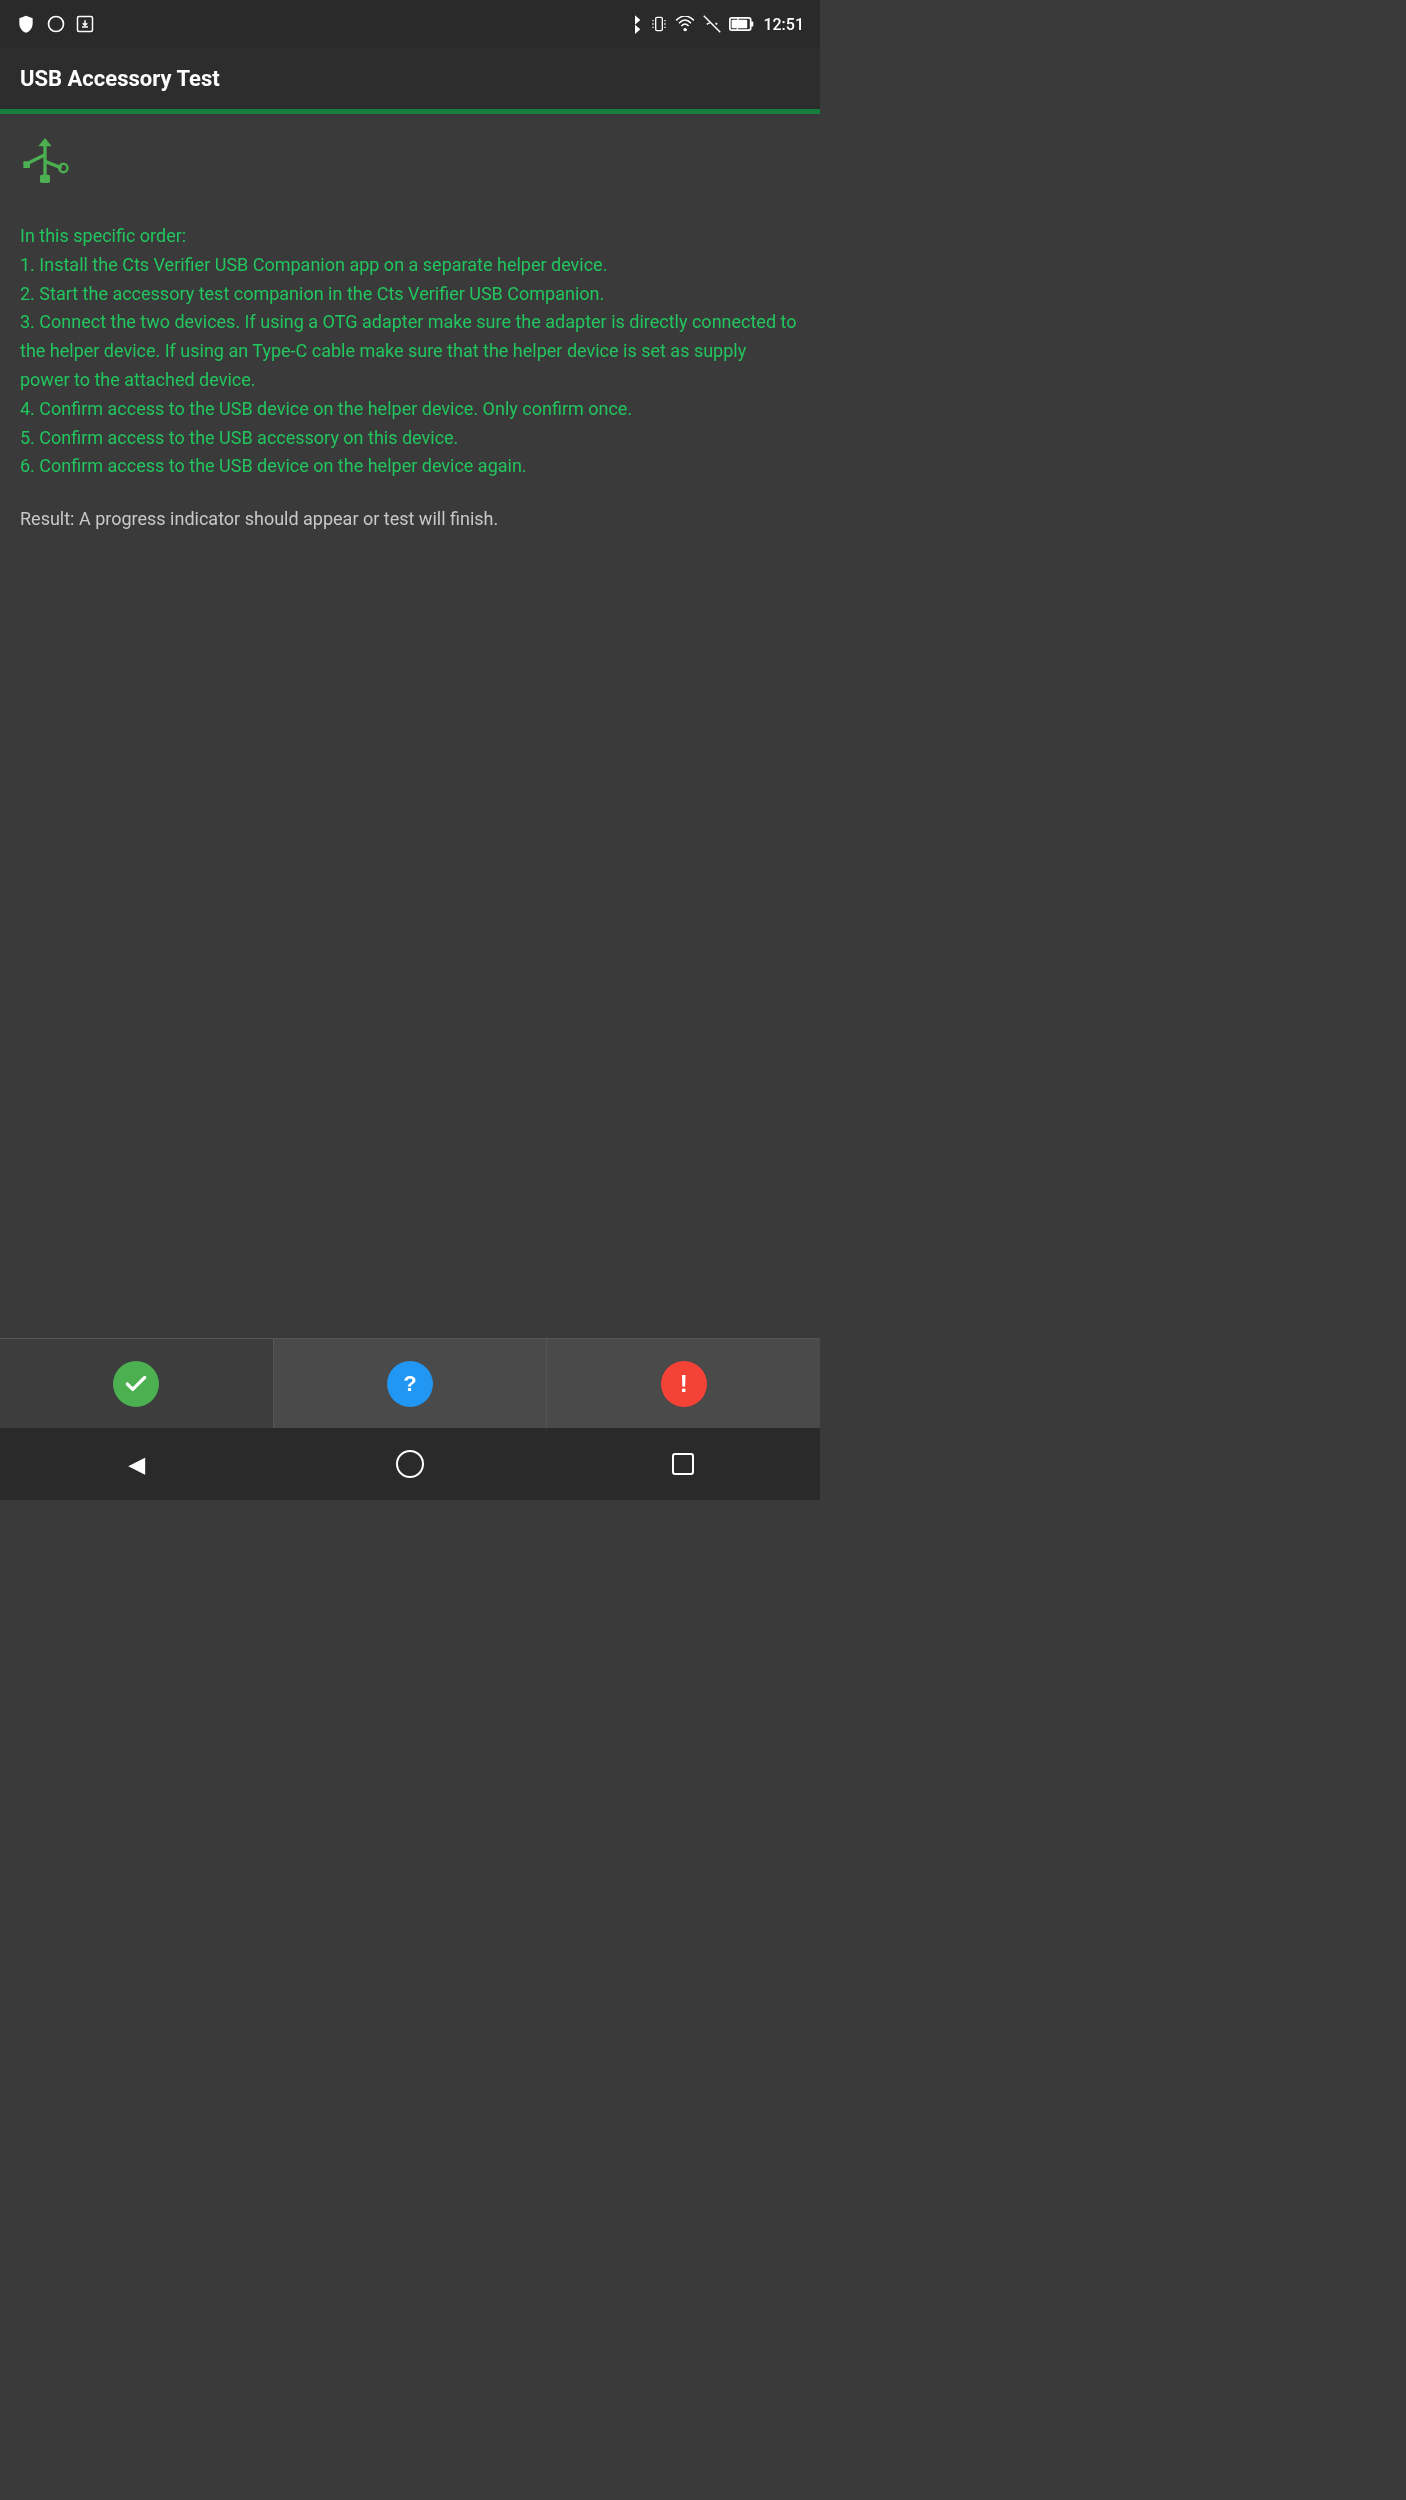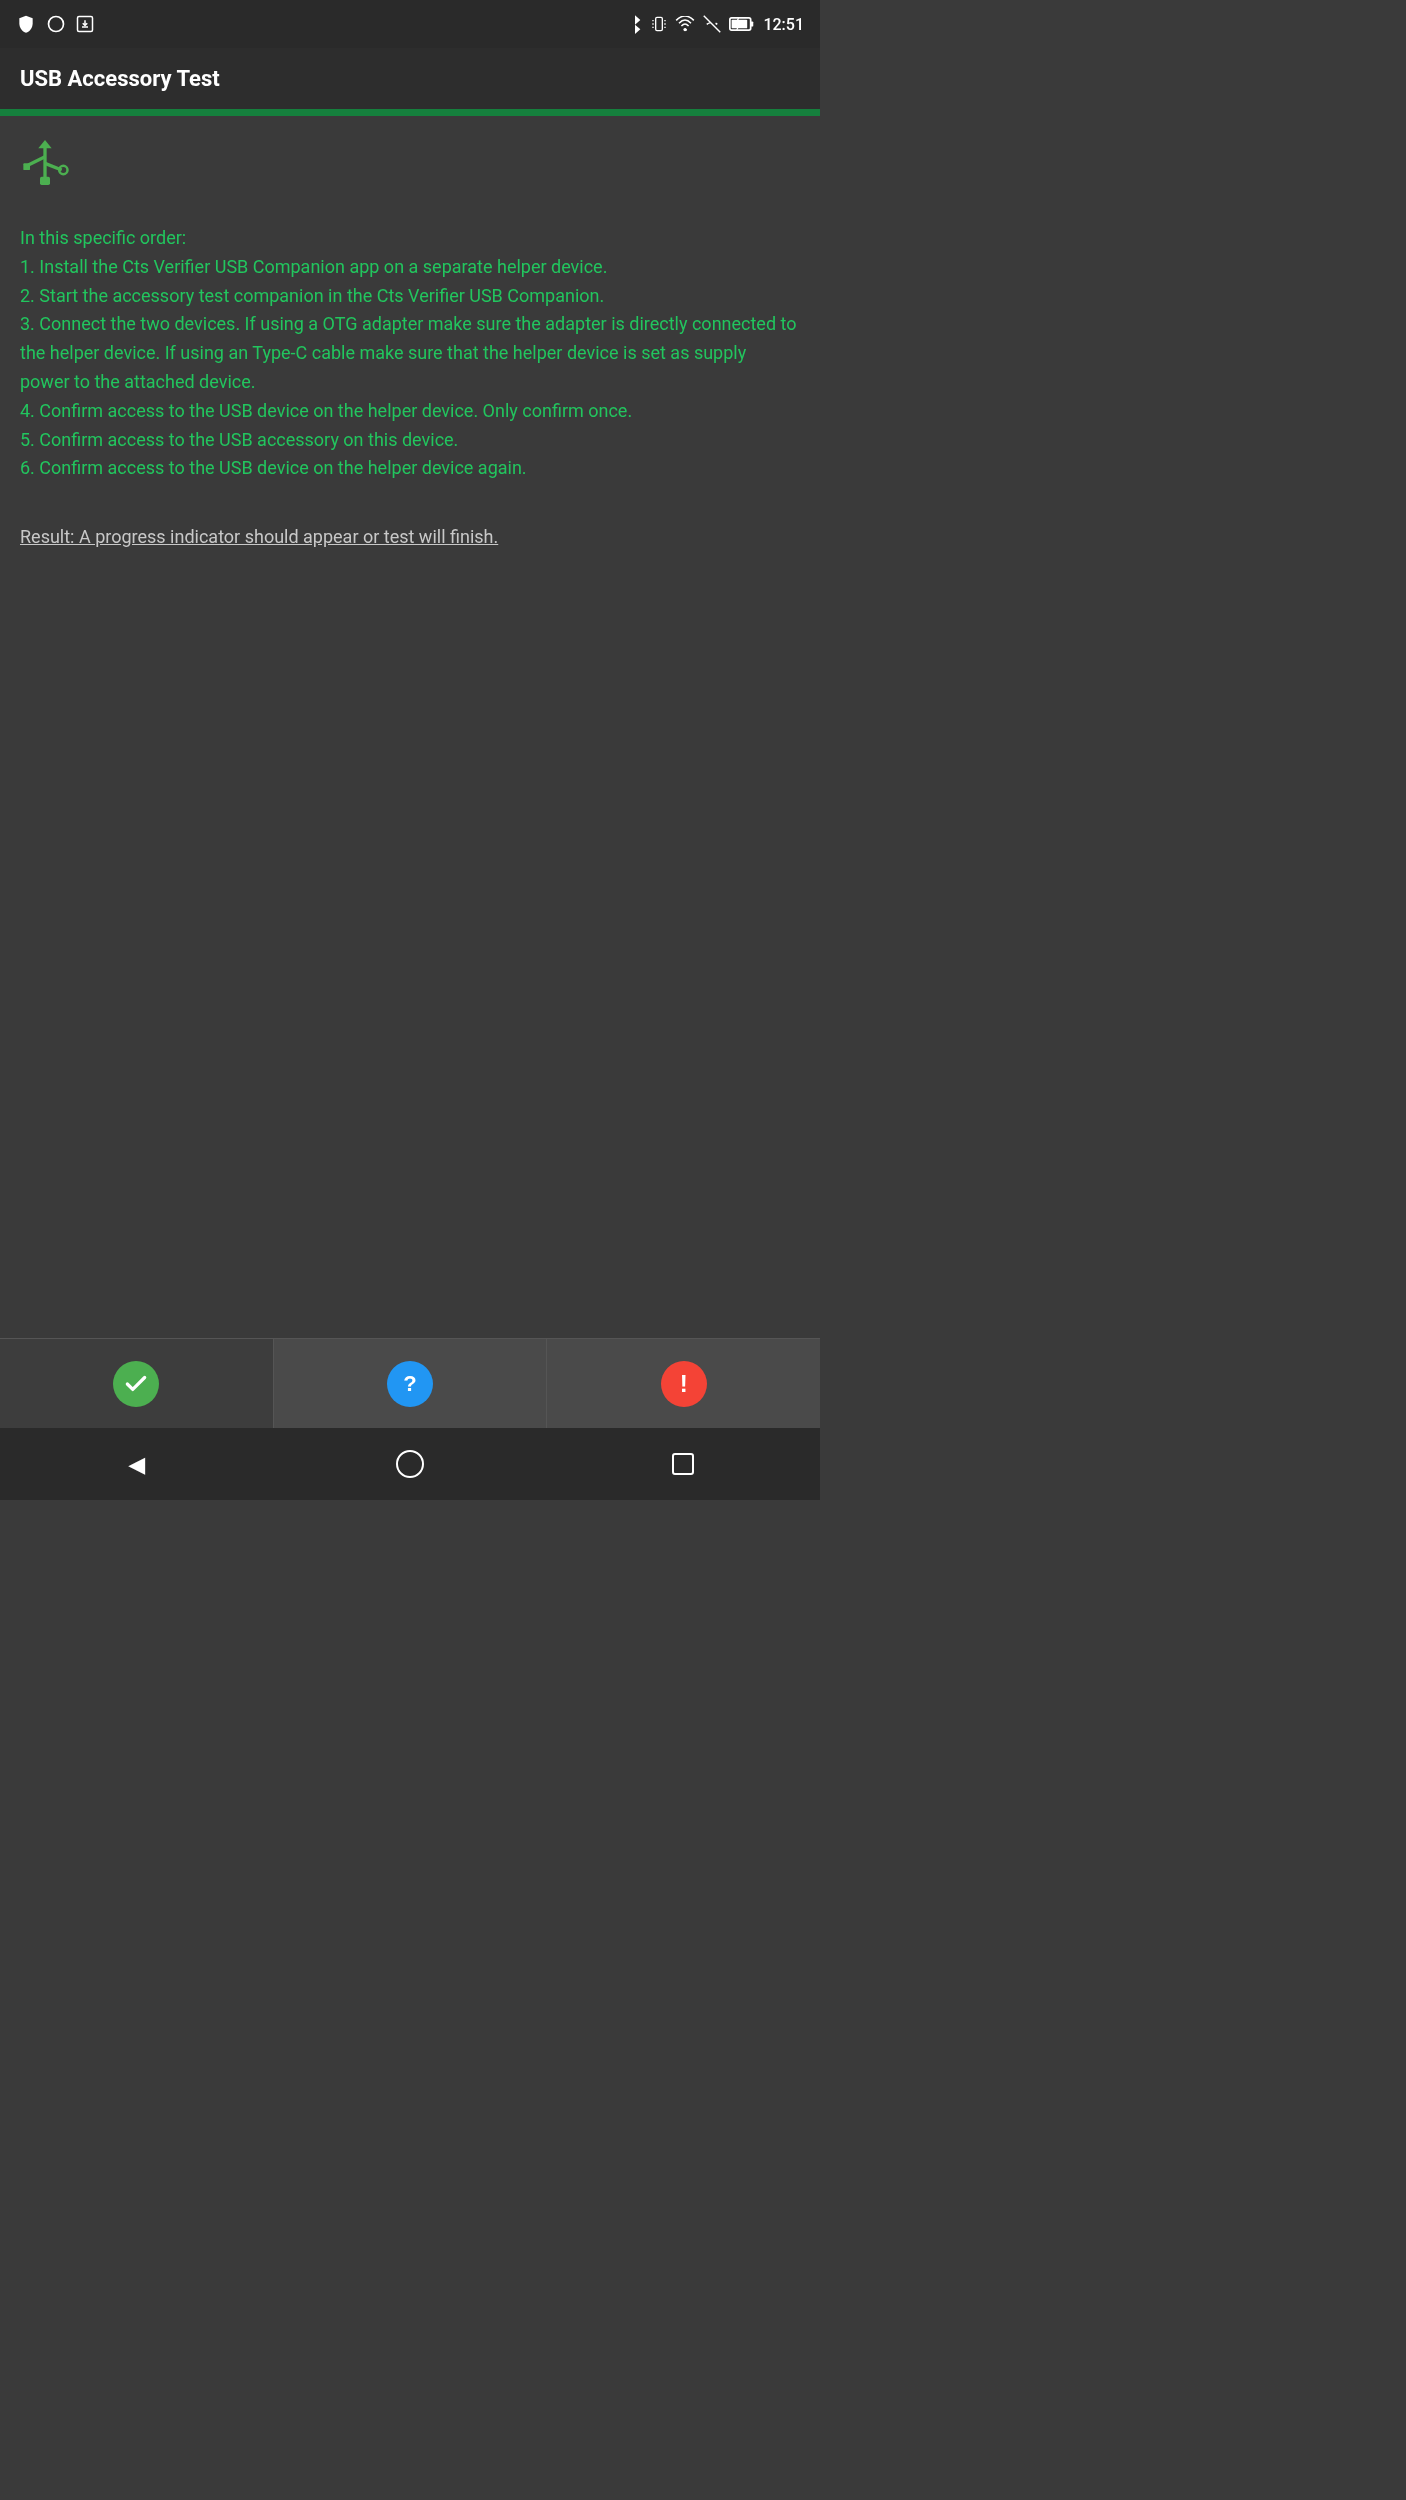--- a/index.html
+++ b/index.html
@@ -51,21 +51,21 @@
     
     .shield-icon-svg {
       width: 20px;
       height: 20px;
     }
 
     
     .toolbar {
       background-color: #2d2d2d;
       padding: 18px 20px;
-      border-bottom: 7px solid #15803d;
+      border-bottom: 5px solid #15803d;
     }
 
     .toolbar-title {
       font-size: 22px;
       font-weight: bold;
       color: #ffffff;
     }
 
     
     .content {
@@ -83,22 +83,21 @@
     .instructions-text {
       font-size: 18px;
       color: #22c55e;
       line-height: 1.6;
     }
 
     .result-text {
       font-size: 18px;
       color: #c8c8c8;
       line-height: 1.6;
-      margin-top: 40px;
-      text-decoration: underline;
+      margin-top: 24px;
     }
 
     
     .bottom-buttons {
       display: flex;
       background-color: #3a3a3a;
       border-top: 1px solid #555;
       height: 90px;
     }
 

